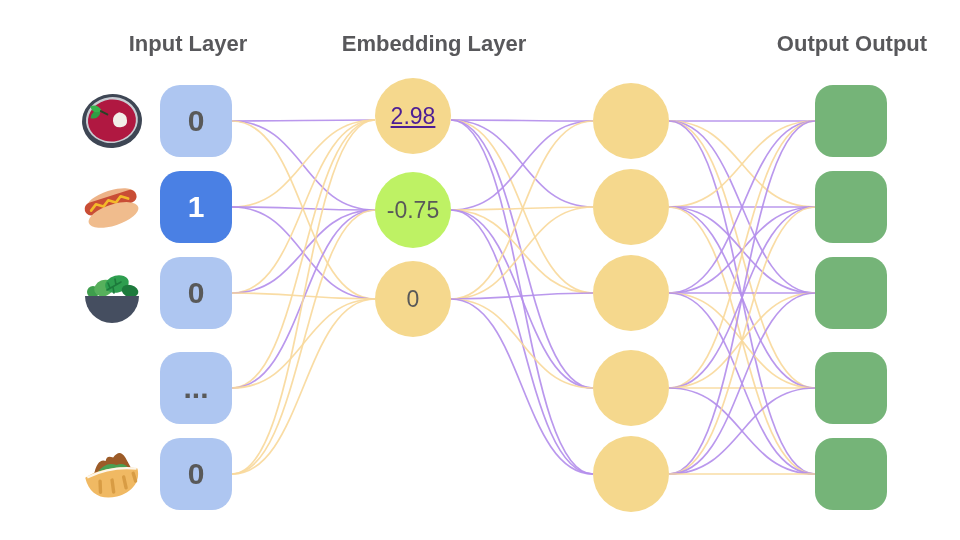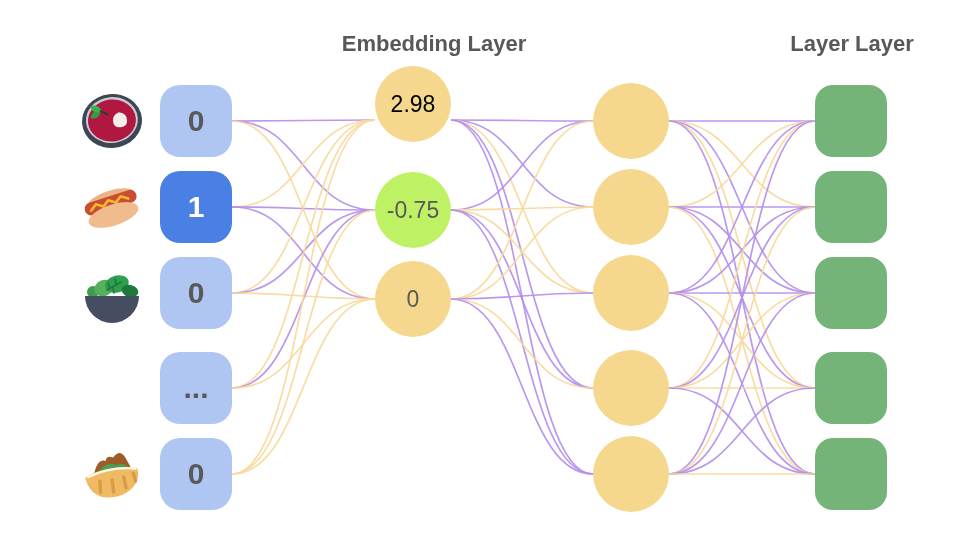--- a/index.html
+++ b/index.html
@@ -76,22 +76,23 @@
       <path d="M 669 388 C 742 388, 742 207, 815 207" fill="none" stroke="#b48fec" stroke-width="1.7" opacity="0.92"></path>
       <path d="M 669 388 C 742 388, 742 293, 815 293" fill="none" stroke="#f8d99c" stroke-width="1.7" opacity="0.92"></path>
       <path d="M 669 388 C 742 388, 742 388, 815 388" fill="none" stroke="#f8d99c" stroke-width="1.7" opacity="0.92"></path>
       <path d="M 669 388 C 742 388, 742 474, 815 474" fill="none" stroke="#b48fec" stroke-width="1.7" opacity="0.92"></path>
       <path d="M 669 474 C 742 474, 742 121, 815 121" fill="none" stroke="#b48fec" stroke-width="1.7" opacity="0.92"></path>
       <path d="M 669 474 C 742 474, 742 207, 815 207" fill="none" stroke="#f8d99c" stroke-width="1.7" opacity="0.92"></path>
       <path d="M 669 474 C 742 474, 742 293, 815 293" fill="none" stroke="#b48fec" stroke-width="1.7" opacity="0.92"></path>
       <path d="M 669 474 C 742 474, 742 388, 815 388" fill="none" stroke="#b48fec" stroke-width="1.7" opacity="0.92"></path>
       <path d="M 669 474 C 742 474, 742 474, 815 474" fill="none" stroke="#f8d99c" stroke-width="1.7" opacity="0.92"></path>
     </svg>
+  <div class="layer-title" style="left:188px">Input Layer</div>
   <div class="layer-title" style="left:434px">Embedding Layer</div>
-  <div class="layer-title" style="left:852px">Layer Layer</div>
+  <div class="layer-title" style="left:852px">Output Output</div>
   <div id="icons-col">
       <div class="food-icon node" style="left: 80px; top: 89px;">
         <svg viewBox="0 0 64 64">
           <g transform="rotate(-6 32 32)">
    <ellipse cx="32" cy="32" rx="30" ry="27" fill="#3e4654"></ellipse>
    <ellipse cx="32" cy="31" rx="26" ry="23" fill="#c9ccd3"></ellipse>
    <ellipse cx="32" cy="31.5" rx="24" ry="21" fill="#b01841"></ellipse>
    <path d="M40 24 q8 2 7 9 q0 6 -7 6 q-7 0 -7 -7 q0 -6 7 -8 z" fill="#f2efe9"></path>
    <path d="M22 20 q-9 -1 -11 7 q9 3 11 -7 z" fill="#2f9e44"></path>
    <path d="M23 21 q-3 -8 -11 -6 q1 9 11 6 z" fill="#37b24d"></path>
@@ -133,21 +134,21 @@
       </div>
     </div>
   <div id="input-col">
       <div class="node input-box" style="left: 160px; top: 85px; background: rgb(174, 198, 241); color: rgb(89, 89, 89);">0</div>
       <div class="node input-box" style="left: 160px; top: 171px; background: rgb(74, 128, 228); color: rgb(255, 255, 255);">1</div>
       <div class="node input-box" style="left: 160px; top: 257px; background: rgb(174, 198, 241); color: rgb(89, 89, 89);">0</div>
       <div class="node input-box" style="left: 160px; top: 352px; background: rgb(174, 198, 241); color: rgb(89, 89, 89);">...</div>
       <div class="node input-box" style="left: 160px; top: 438px; background: rgb(174, 198, 241); color: rgb(89, 89, 89);">0</div>
     </div>
   <div id="embed-col">
-      <div class="node circle-node" style="left: 375px; top: 66px; background: rgb(245, 216, 141); color: #000000;">2.98</div>
+      <div class="node circle-node" style="left: 375px; top: 78px; background: rgb(245, 216, 141); color: #4c1d95; text-decoration: underline;">2.98</div>
       <div class="node circle-node" style="left: 375px; top: 172px; background: #bef264; color: rgb(89, 89, 89);">-0.75</div>
       <div class="node circle-node" style="left: 375px; top: 261px; background: rgb(245, 216, 141); color: rgb(89, 89, 89);">0</div>
     </div>
   <div id="hidden-col">
       <div class="node circle-node" style="left: 593px; top: 83px; background: rgb(245, 216, 141);"></div>
       <div class="node circle-node" style="left: 593px; top: 169px; background: rgb(245, 216, 141);"></div>
       <div class="node circle-node" style="left: 593px; top: 255px; background: rgb(245, 216, 141);"></div>
       <div class="node circle-node" style="left: 593px; top: 350px; background: rgb(245, 216, 141);"></div>
       <div class="node circle-node" style="left: 593px; top: 436px; background: rgb(245, 216, 141);"></div>
     </div>

